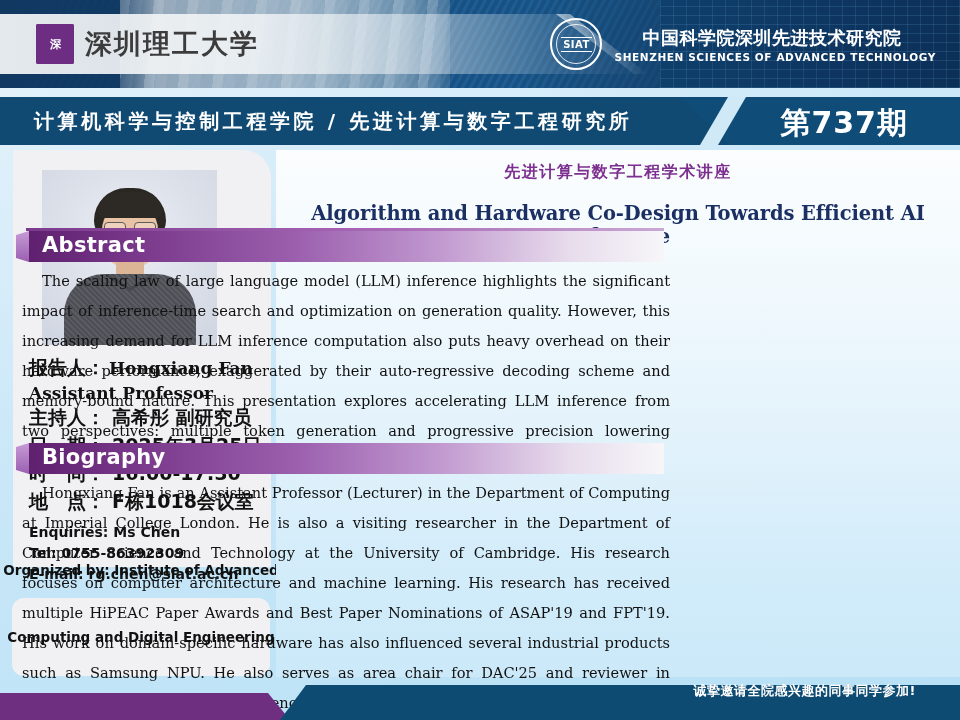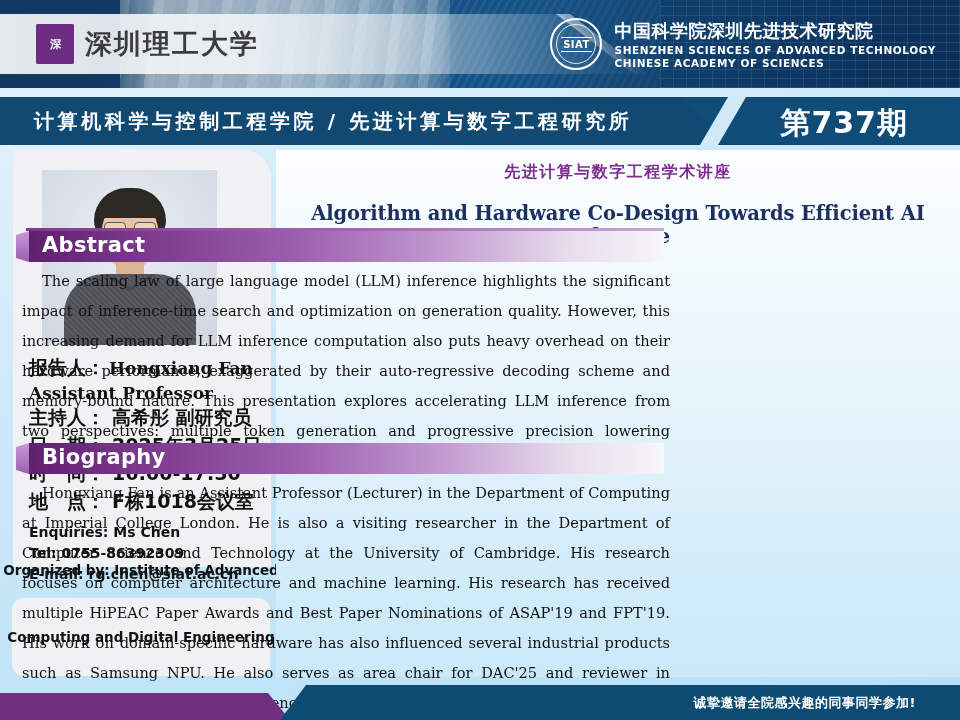--- a/index.html
+++ b/index.html
@@ -75,21 +75,21 @@
   .siat-seal::before{
     content:""; position:absolute; left:4px; top:4px; right:4px; bottom:4px;
     border:1px solid rgba(255,255,255,.85); border-radius:50%;
   }
   .siat-seal .seal-text{
     color:#fff; font-size:10px; font-weight:bold; letter-spacing:.5px;
     font-family:"DejaVu Sans", sans-serif;
     border-top:1px solid #fff; border-bottom:1px solid #fff; padding:1px 2px;
   }
   .siat-lines{ color:#ffffff; }
-  .siat-cn{ font-size:18px; font-weight:bold; letter-spacing:.5px; font-family:"DejaVu Sans", sans-serif; }
+  .siat-cn{ font-size:18px; font-weight:bold; letter-spacing:.5px; font-family:"DejaVu Sans", sans-serif;margin-left:28px; }
   .siat-en1{ font-size:10.5px; font-weight:bold; letter-spacing:.6px; margin-top:1px; font-family:"DejaVu Sans", sans-serif;}
   .siat-en2{ font-size:10.5px; font-weight:bold; letter-spacing:.6px; margin-top:1px; font-family:"DejaVu Sans", sans-serif;}
 
   
   .dept-band{
     position:absolute; left:0; top:97px; width:960px; height:48px;
     background:#0f4c77;
     text-align:right;
   }
   .dept-band-inner{
@@ -228,21 +228,21 @@
     position:absolute; left:0; bottom:0; width:290px; height:27px;
     background:#6f2f80;
     clip-path:polygon(0 0, 268px 0, 290px 100%, 0 100%);
   }
   .footer-blue{
     position:absolute; right:0; bottom:0; width:680px; height:35px;
     background:#0d4b73;
     clip-path:polygon(26px 0, 100% 0, 100% 100%, 0 100%);
   }
   .footer-text{
-    position:absolute; right:44px; bottom:8px;
+    position:absolute; right:44px; bottom:20px;
     color:#ffffff; font-size:13px; font-weight:bold; letter-spacing:.5px;
     font-family:"DejaVu Sans", sans-serif;
   }
 </style>
 </head>
 <body>
 
 <div id="poster">
 
   <div class="header-band">
@@ -258,21 +258,20 @@
       <div class="uni-name">深圳理工大学</div>
     </div>
 
     <div class="siat-wrap">
       <div class="siat-seal">
         <div class="seal-text">SIAT</div>
       </div>
       <div class="siat-lines">
         <div class="siat-cn">中国科学院深圳先进技术研究院</div>
         <div class="siat-en1">SHENZHEN SCIENCES OF ADVANCED TECHNOLOGY</div>
-        <div class="siat-en2">CHINESE ACADEMY OF SCIENCES</div>
       </div>
     </div>
   </div>
 
   <div class="dept-band">
     <div class="dept-band-inner"></div>
     <div class="dept-title">计算机科学与控制工程学院 / 先进计算与数字工程研究所</div>
     <div class="dept-slash"></div>
     <div class="issue-no">第737期</div>
   </div>

